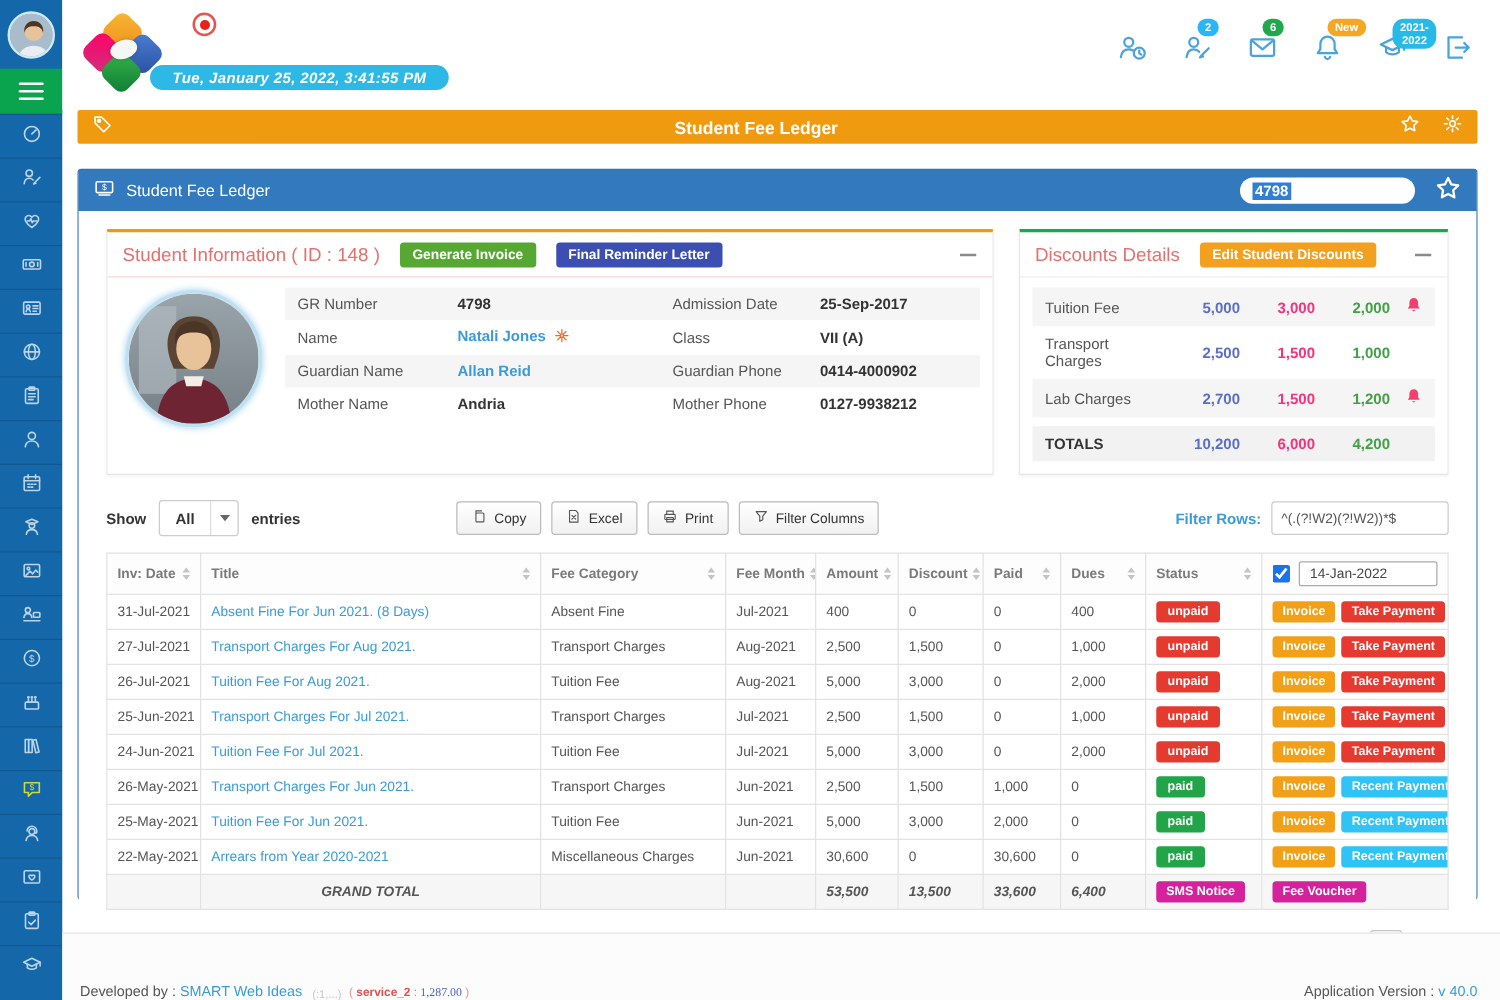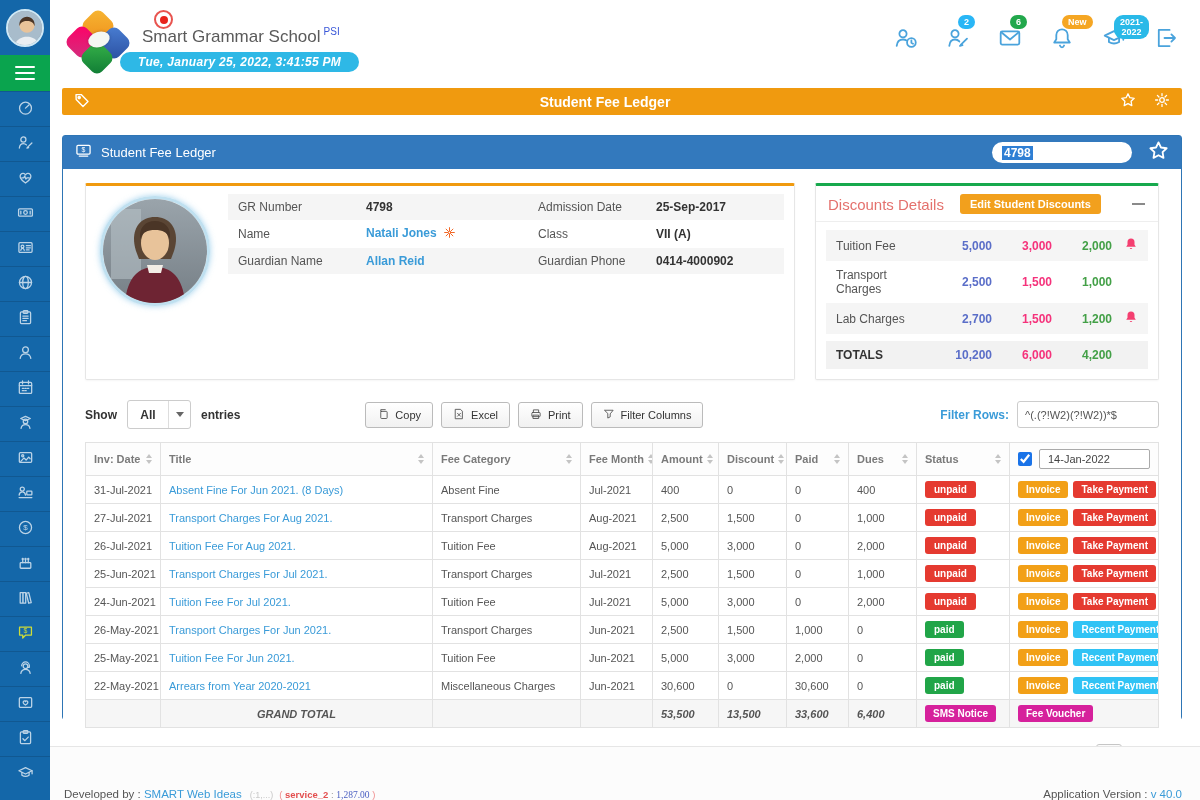--- a/index.html
+++ b/index.html
@@ -326,23 +326,20 @@
       <div class="logo">
         <span class="petal p-orange"></span>
           <span class="petal p-pink"></span>
         <span class="petal p-blue"></span>
           <span class="petal p-green"></span>
         <span class="core"></span>
       </div>
       <div class="record">
           <i></i>
         </div>
-      <div class="school-name">
-        <span>Smart Grammar School</span><sup>PSI</sup>
-      </div>
       <div class="date-pill">Tue, January 25, 2022, 3:41:55 PM</div>
       <div class="top-icons">
           <span class="tico"><span><svg viewBox="0 0 16 16" width="24" height="24" fill="none" stroke="currentColor" stroke-width="1.2" stroke-linecap="round" stroke-linejoin="round">
                 <circle cx="6" cy="5.2" r="2.4"></circle>
                 <path d="M1.8 13.2c.3-2.8 1.8-4.2 4.2-4.2.9 0 1.7.2 2.3.6"></path>
                 <circle cx="11.6" cy="11" r="2.9"></circle>
                 <path d="M11.6 9.6v1.5l1.1.7"></path>
               </svg></span></span>
           <span class="tico"><span><svg viewBox="0 0 16 16" width="24" height="24" fill="none" stroke="currentColor" stroke-width="1.2" stroke-linecap="round" stroke-linejoin="round">
                 <circle cx="6" cy="5.2" r="2.4"></circle>
@@ -410,20 +407,28 @@
             <svg viewBox="0 0 16 16" fill="none" stroke="currentColor" stroke-width="1.4" stroke-linejoin="round">
                 <path d="M8 1.8l1.9 3.9 4.3.6-3.1 3 .7 4.3L8 11.6l-3.8 2 .7-4.3-3.1-3 4.3-.6z"></path>
               </svg>
           </span>
         </div>
 
         <div class="panel-body">
           <div class="cards-row">
 
             <div class="card card-student">
+              <div class="card-head">
+                <h3>Student Information ( ID : 148 )</h3>
+                <button class="btn btn-green">Generate Invoice</button>
+                <button class="btn btn-indigo">Final Reminder Letter</button>
+                <span class="collapse-btn">
+                    <i></i>
+                  </span>
+              </div>
               <div class="student-body">
                 <div class="photo-ring">
                   <svg viewBox="0 0 104 104" width="104" height="104">
                     <defs>
                         <linearGradient id="bgg" x1="0" y1="0" x2="0" y2="1">
                           <stop offset="0" stop-color="#9aa4ab"></stop>
                           <stop offset="1" stop-color="#767f86"></stop>
                         </linearGradient>
                       </defs>
                     <rect width="104" height="104" fill="url(#bgg)"></rect>
@@ -449,20 +454,26 @@
                             <circle cx="8" cy="8" r="1.6" fill="#fff" stroke="currentColor"></circle>
                           </svg></span></span>
                       <span class="sf-label">Class</span>
                       <span class="sf-value">VII (A)</span>
                     </div>
                     <div class="sf-row striped">
                       <span class="sf-label">Guardian Name</span>
                       <span class="sf-value link">Allan Reid</span>
                       <span class="sf-label">Guardian Phone</span>
                       <span class="sf-value">0414-4000902</span>
+                    </div>
+                    <div class="sf-row">
+                      <span class="sf-label">Mother Name</span>
+                      <span class="sf-value">Andria</span>
+                      <span class="sf-label">Mother Phone</span>
+                      <span class="sf-value">0127-9938212</span>
                     </div>
                   </div>
               </div>
             </div>
 
             <div class="card card-disc">
               <div class="card-head" style="border-bottom-color:#eee;">
                 <h3>Discounts Details</h3>
                 <button class="btn btn-orangef">Edit Student Discounts</button>
                 <span class="collapse-btn">

